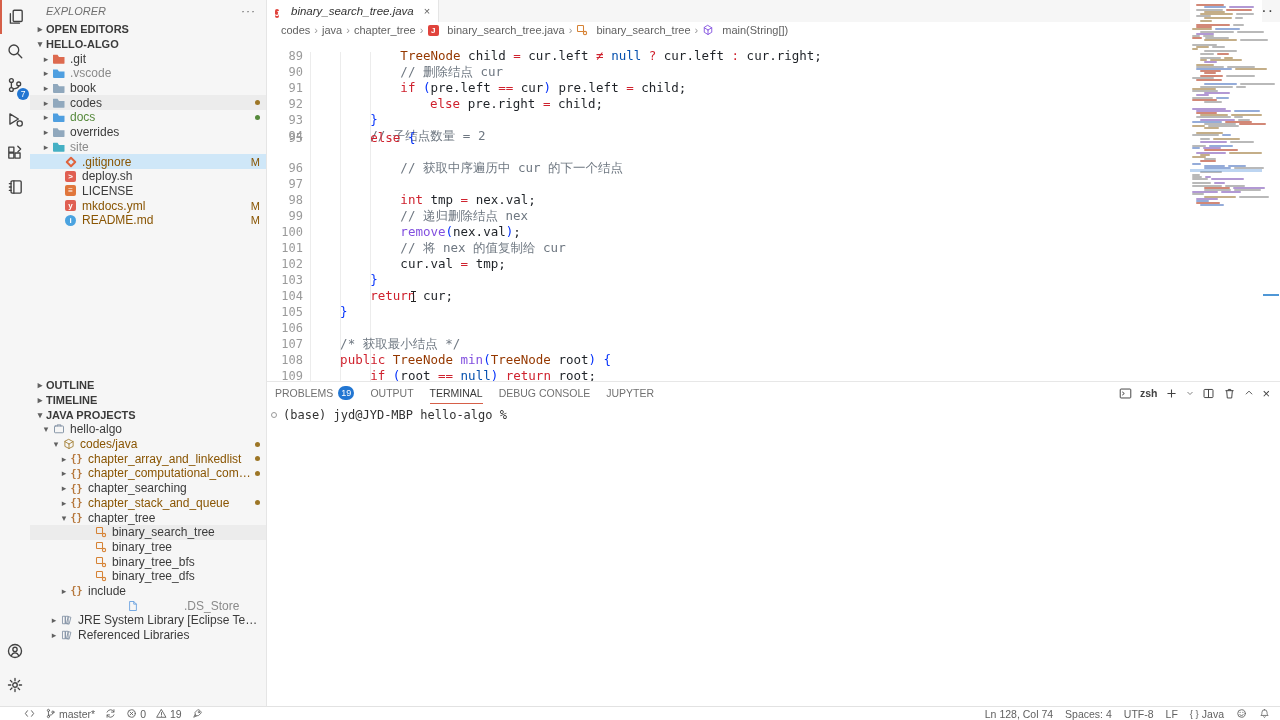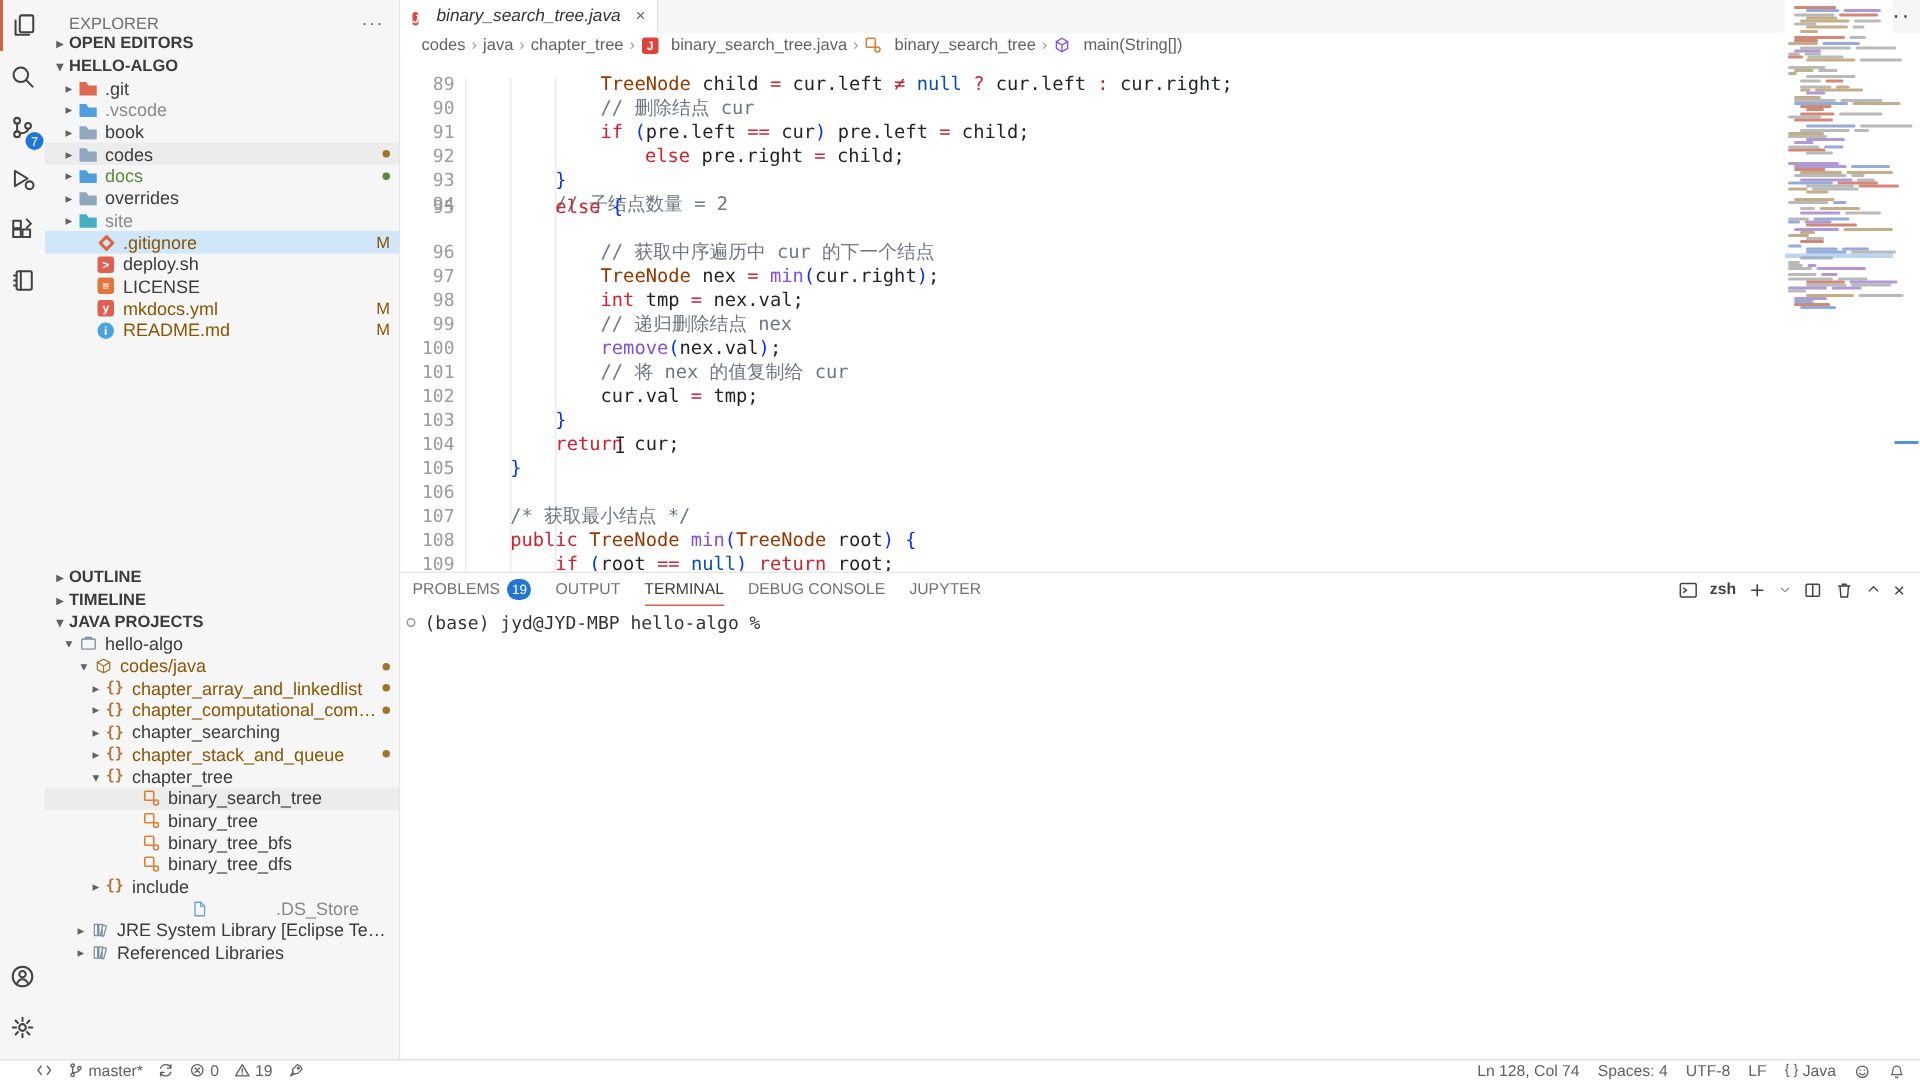--- a/index.html
+++ b/index.html
@@ -10,21 +10,21 @@
   
   .activitybar { position:absolute; left:0; top:0; width:30px; height:706px; background:#f6f6f6; z-index:5; }
   .ab-item { position:relative; width:30px; height:34px; display:flex; align-items:center; justify-content:center; color:#424242; }
   .ab-item.active { border-left:2px solid #d65f48; }
   .ab-item svg { width:18px; height:18px; }
   .ab-badge { position:absolute; right:1px; bottom:2px; min-width:12px; height:12px; border-radius:7px; background:#2276d2; color:#fff; font-size:8.5px; line-height:12px; text-align:center; padding:0 2px; }
   .ab-bottom { position:absolute; bottom:4px; left:0; }
 
   
   .sidebar { position:absolute; left:30px; top:0; width:237px; height:706px; background:#f6f6f6; border-right:1px solid #e5e5e5; font-size:12px; color:#3b3b3b; }
-  .sb-header { height:22px; display:flex; align-items:flex-end; padding:0 10px 0 16px; }
+  .sb-header { height:22px; display:flex; align-items:center; padding:0 10px 0 16px;font-style:italic; }
   .sb-title { font-size:11px; color:#6f6f6f; flex:1; }
   .sb-ellipsis { color:#616161; letter-spacing:1px; font-size:12px; }
   .row { height:14.7px; display:flex; align-items:center; padding-right:6px; white-space:nowrap; overflow:hidden; }
   .row .chev { width:12px; font-size:9px; color:#616161; text-align:center; flex:none; }
   .row .lbl { flex:1; overflow:hidden; text-overflow:ellipsis; }
   .row .badge { font-size:11px; margin-left:4px; flex:none; }
   .row .dot { width:5px; height:5px; border-radius:50%; margin-left:4px; flex:none; }
   .sect { font-weight:bold; font-size:11px; }
   .tree-icon { width:13px; height:11px; margin-right:5px; flex:none; display:inline-flex; align-items:center; justify-content:center; font-size:10px; }
   .folder-shape { width:12px; height:10px; clip-path:polygon(0 10%, 42% 10%, 54% 32%, 100% 32%, 100% 100%, 0 100%); border-radius:1px; }
@@ -71,21 +71,21 @@
   .ptab .pbadge { background:#2276d2; color:#fff; border-radius:8px; min-width:14px; height:14px; font-size:9px; line-height:14px; text-align:center; padding:0 3px; }
   .panel-actions { position:absolute; right:10px; top:0; height:22px; display:flex; align-items:center; gap:8px; color:#424242; font-size:11px; }
   .panel-actions svg { width:13px; height:13px; }
   .term-body { position:absolute; left:0; top:26px; right:0; bottom:0; font-family:"DejaVu Sans Mono", monospace; font-size:12px; color:#333; }
   .term-line { position:relative; padding-left:16px; }
   .cmd-dot { position:absolute; left:4px; top:4px; width:6px; height:6px; border:1px solid #9a9a9a; border-radius:50%; }
 
   
   .statusbar { position:absolute; left:0; bottom:0; width:1280px; height:14px; background:#fff; border-top:1px solid #e2e2e2; display:flex; align-items:center; font-size:10.5px; color:#616161; padding:0 10px 0 6px; }
   .sb-left { display:flex; align-items:center; gap:10px; flex:1; padding-left:18px; }
-  .sb-right { display:flex; align-items:flex-end; gap:12px;padding-left:48px; }
+  .sb-right { display:flex; align-items:flex-start; gap:12px;padding-left:48px; }
   .st-item { display:flex; align-items:center; gap:3px; }
   .st-item svg { width:11px; height:11px; }
 </style>
 </head>
 <body>
 
 <div class="root">
 
   <div class="activitybar">
     <div id="ab-top">
@@ -489,21 +489,21 @@
         <div class="guide" style="left: 73.1px;"></div>
         <div class="guide" style="left: 103.2px;"></div>
         <div class="code-line" style="top: 10px;"><span class="ln">89</span><span class="lc" style="padding-left: 90.36px;"><span class="typ">TreeNode</span><span class="pln"> child </span><span class="op">=</span><span class="pln"> cur.left </span><span class="op">≠</span><span class="pln"> </span><span class="const">null</span><span class="pln"> </span><span class="op">?</span><span class="pln"> cur.left </span><span class="op">:</span><span class="pln"> cur.right;</span></span></div>
         <div class="code-line" style="top: 26px;"><span class="ln">90</span><span class="lc" style="padding-left: 90.36px;"><span class="cmt">// 删除结点 cur</span></span></div>
         <div class="code-line" style="top: 42px;"><span class="ln">91</span><span class="lc" style="padding-left: 90.36px;"><span class="kwd">if</span><span class="pln"> </span><span class="brk">(</span><span class="pln">pre.left </span><span class="op">==</span><span class="pln"> cur</span><span class="brk">)</span><span class="pln"> pre.left </span><span class="op">=</span><span class="pln"> child;</span></span></div>
         <div class="code-line" style="top: 58px;"><span class="ln">92</span><span class="lc" style="padding-left: 120px;"><span class="kwd">else</span><span class="pln"> pre.right </span><span class="op">=</span><span class="pln"> child;</span></span></div>
         <div class="code-line" style="top: 74px;"><span class="ln">93</span><span class="lc" style="padding-left: 60.24px;"><span class="brk">}</span></span></div>
         <div class="code-line" style="top: 90px;"><span class="ln">94</span><span class="lc" style="padding-left: 60.24px;"><span class="cmt">// 子结点数量 = 2</span></span></div>
         <div class="code-line" style="top: 92px;"><span class="ln">95</span><span class="lc" style="padding-left: 60.24px;"><span class="kwd">else</span><span class="pln"> </span><span class="brk">{</span></span></div>
         <div class="code-line" style="top: 122px;"><span class="ln">96</span><span class="lc" style="padding-left: 90.36px;"><span class="cmt">// 获取中序遍历中 cur 的下一个结点</span></span></div>
-        <div class="code-line" style="top: 138px;"><span class="ln">97</span><span class="lc" style="padding-left: 90.36px;"><span class="typ">TreeNode</span><span class="pln"> nex </span><span class="op">=</span><span class="pln"> </span><span class="fn">min</span><span class="brk">(</span><span class="pln">cur.right</span><span class="brk">)</span><span class="pln">;</span></span></div>
+        <div class="code-line" style="top: 138px;"><span class="ln">97</span></div>
         <div class="code-line" style="top: 154px;"><span class="ln">98</span><span class="lc" style="padding-left: 90.36px;"><span class="kwd">int</span><span class="pln"> tmp </span><span class="op">=</span><span class="pln"> nex.val;</span></span></div>
         <div class="code-line" style="top: 170px;"><span class="ln">99</span><span class="lc" style="padding-left: 90.36px;"><span class="cmt">// 递归删除结点 nex</span></span></div>
         <div class="code-line" style="top: 186px;"><span class="ln">100</span><span class="lc" style="padding-left: 90.36px;"><span class="fn">remove</span><span class="brk">(</span><span class="pln">nex.val</span><span class="brk">)</span><span class="pln">;</span></span></div>
         <div class="code-line" style="top: 202px;"><span class="ln">101</span><span class="lc" style="padding-left: 90.36px;"><span class="cmt">// 将 nex 的值复制给 cur</span></span></div>
         <div class="code-line" style="top: 218px;"><span class="ln">102</span><span class="lc" style="padding-left: 90.36px;"><span class="pln">cur.val </span><span class="op">=</span><span class="pln"> tmp;</span></span></div>
         <div class="code-line" style="top: 234px;"><span class="ln">103</span><span class="lc" style="padding-left: 60.24px;"><span class="brk">}</span></span></div>
         <div class="code-line" style="top: 250px;"><span class="ln">104</span><span class="lc" style="padding-left: 60.24px;"><span class="kwd">return</span><span class="pln"> cur;</span></span></div>
         <div class="code-line" style="top: 266px;"><span class="ln">105</span><span class="lc" style="padding-left: 30.12px;"><span class="brk">}</span></span></div>
         <div class="code-line" style="top: 282px;"><span class="ln">106</span><span class="lc" style="padding-left: 0px;"></span></div>
         <div class="code-line" style="top: 298px;"><span class="ln">107</span><span class="lc" style="padding-left: 30.12px;"><span class="cmt">/* 获取最小结点 */</span></span></div>

